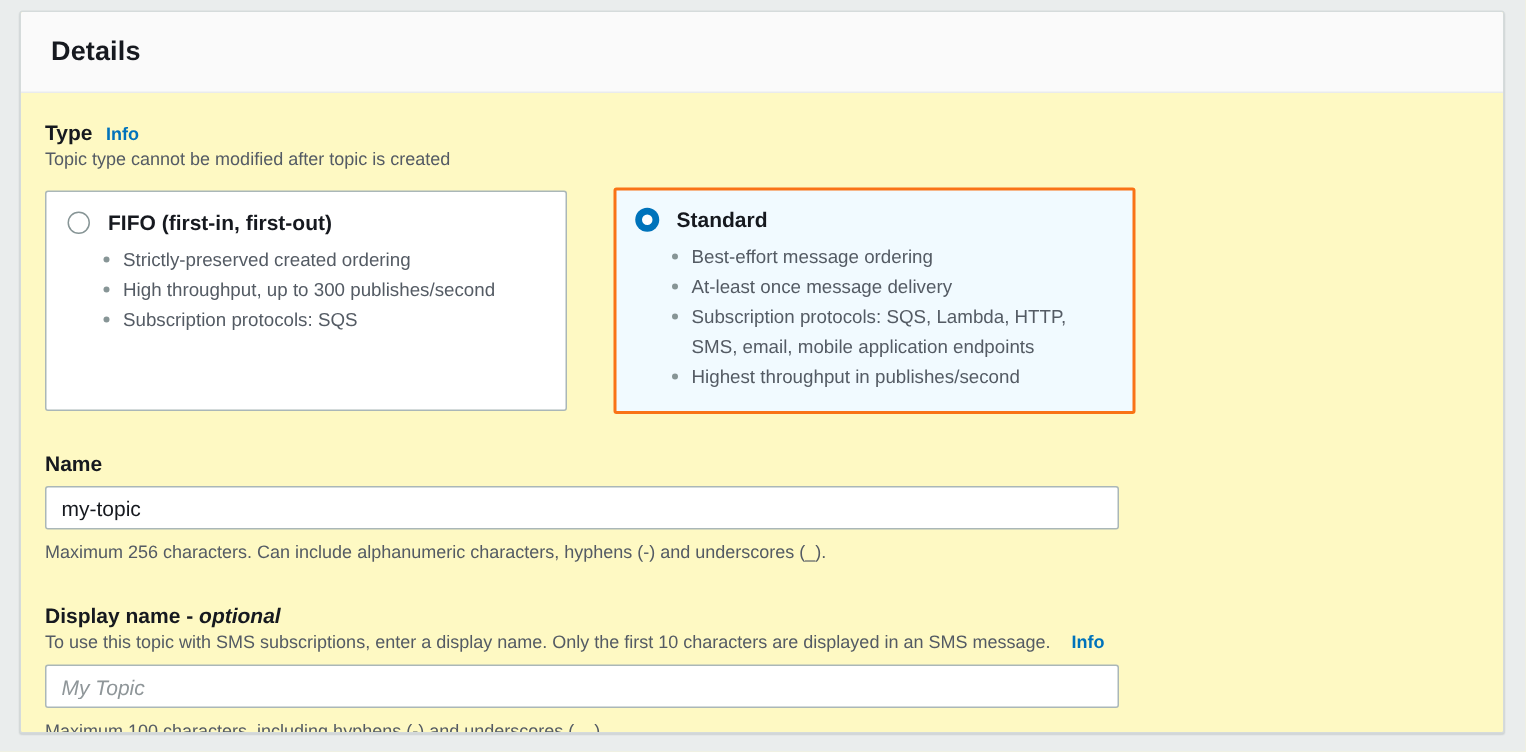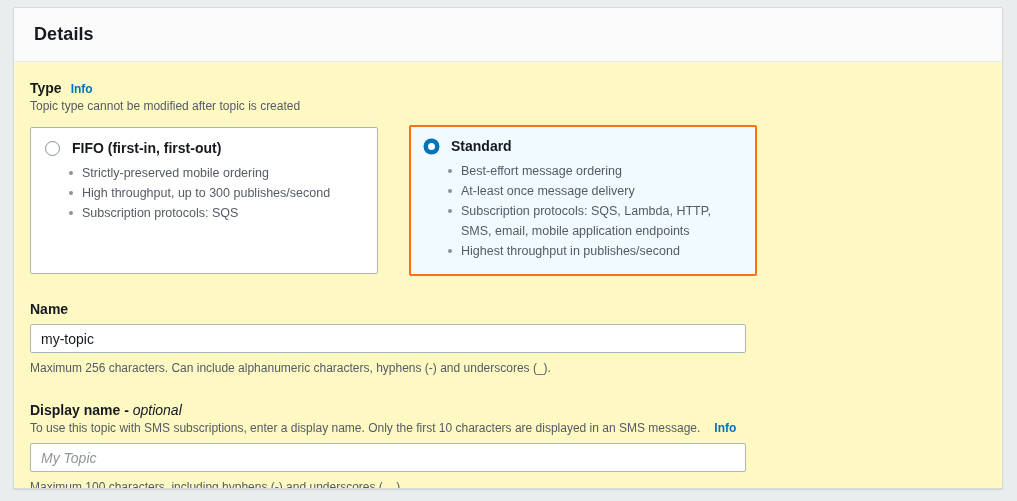--- a/index.html
+++ b/index.html
@@ -65,21 +65,21 @@
     display: flex;
     align-items: baseline;
     gap: 9px;
   }
   .field-label {
     font-size: 14px;
     font-weight: bold;
     color: #16191f;
   }
   .field-label .optional {
-    font-weight: normal;
+    font-weight: bold;
     font-style: italic;
   }
   .info-link {
     font-size: 12px;
     font-weight: bold;
     color: #0073bb;
     text-decoration: none;
     cursor: pointer;
   }
 
@@ -223,21 +223,21 @@
         <div class="field-desc">Topic type cannot be modified after topic is created</div>
 
         <div class="tiles">
 
           <div class="tile">
             <div class="tile-head">
               <span class="radio"></span>
               <span class="tile-title">FIFO (first-in, first-out)</span>
             </div>
             <ul class="tile-list">
-              <li>Strictly-preserved mobile ordering</li>
+              <li>Strictly-preserved created ordering</li>
               <li>High throughput, up to 300 publishes/second</li>
               <li>Subscription protocols: SQS</li>
             </ul>
           </div>
 
           <div class="tile selected">
             <div class="tile-head">
               <span class="radio checked"></span>
               <span class="tile-title">Standard</span>
             </div>

